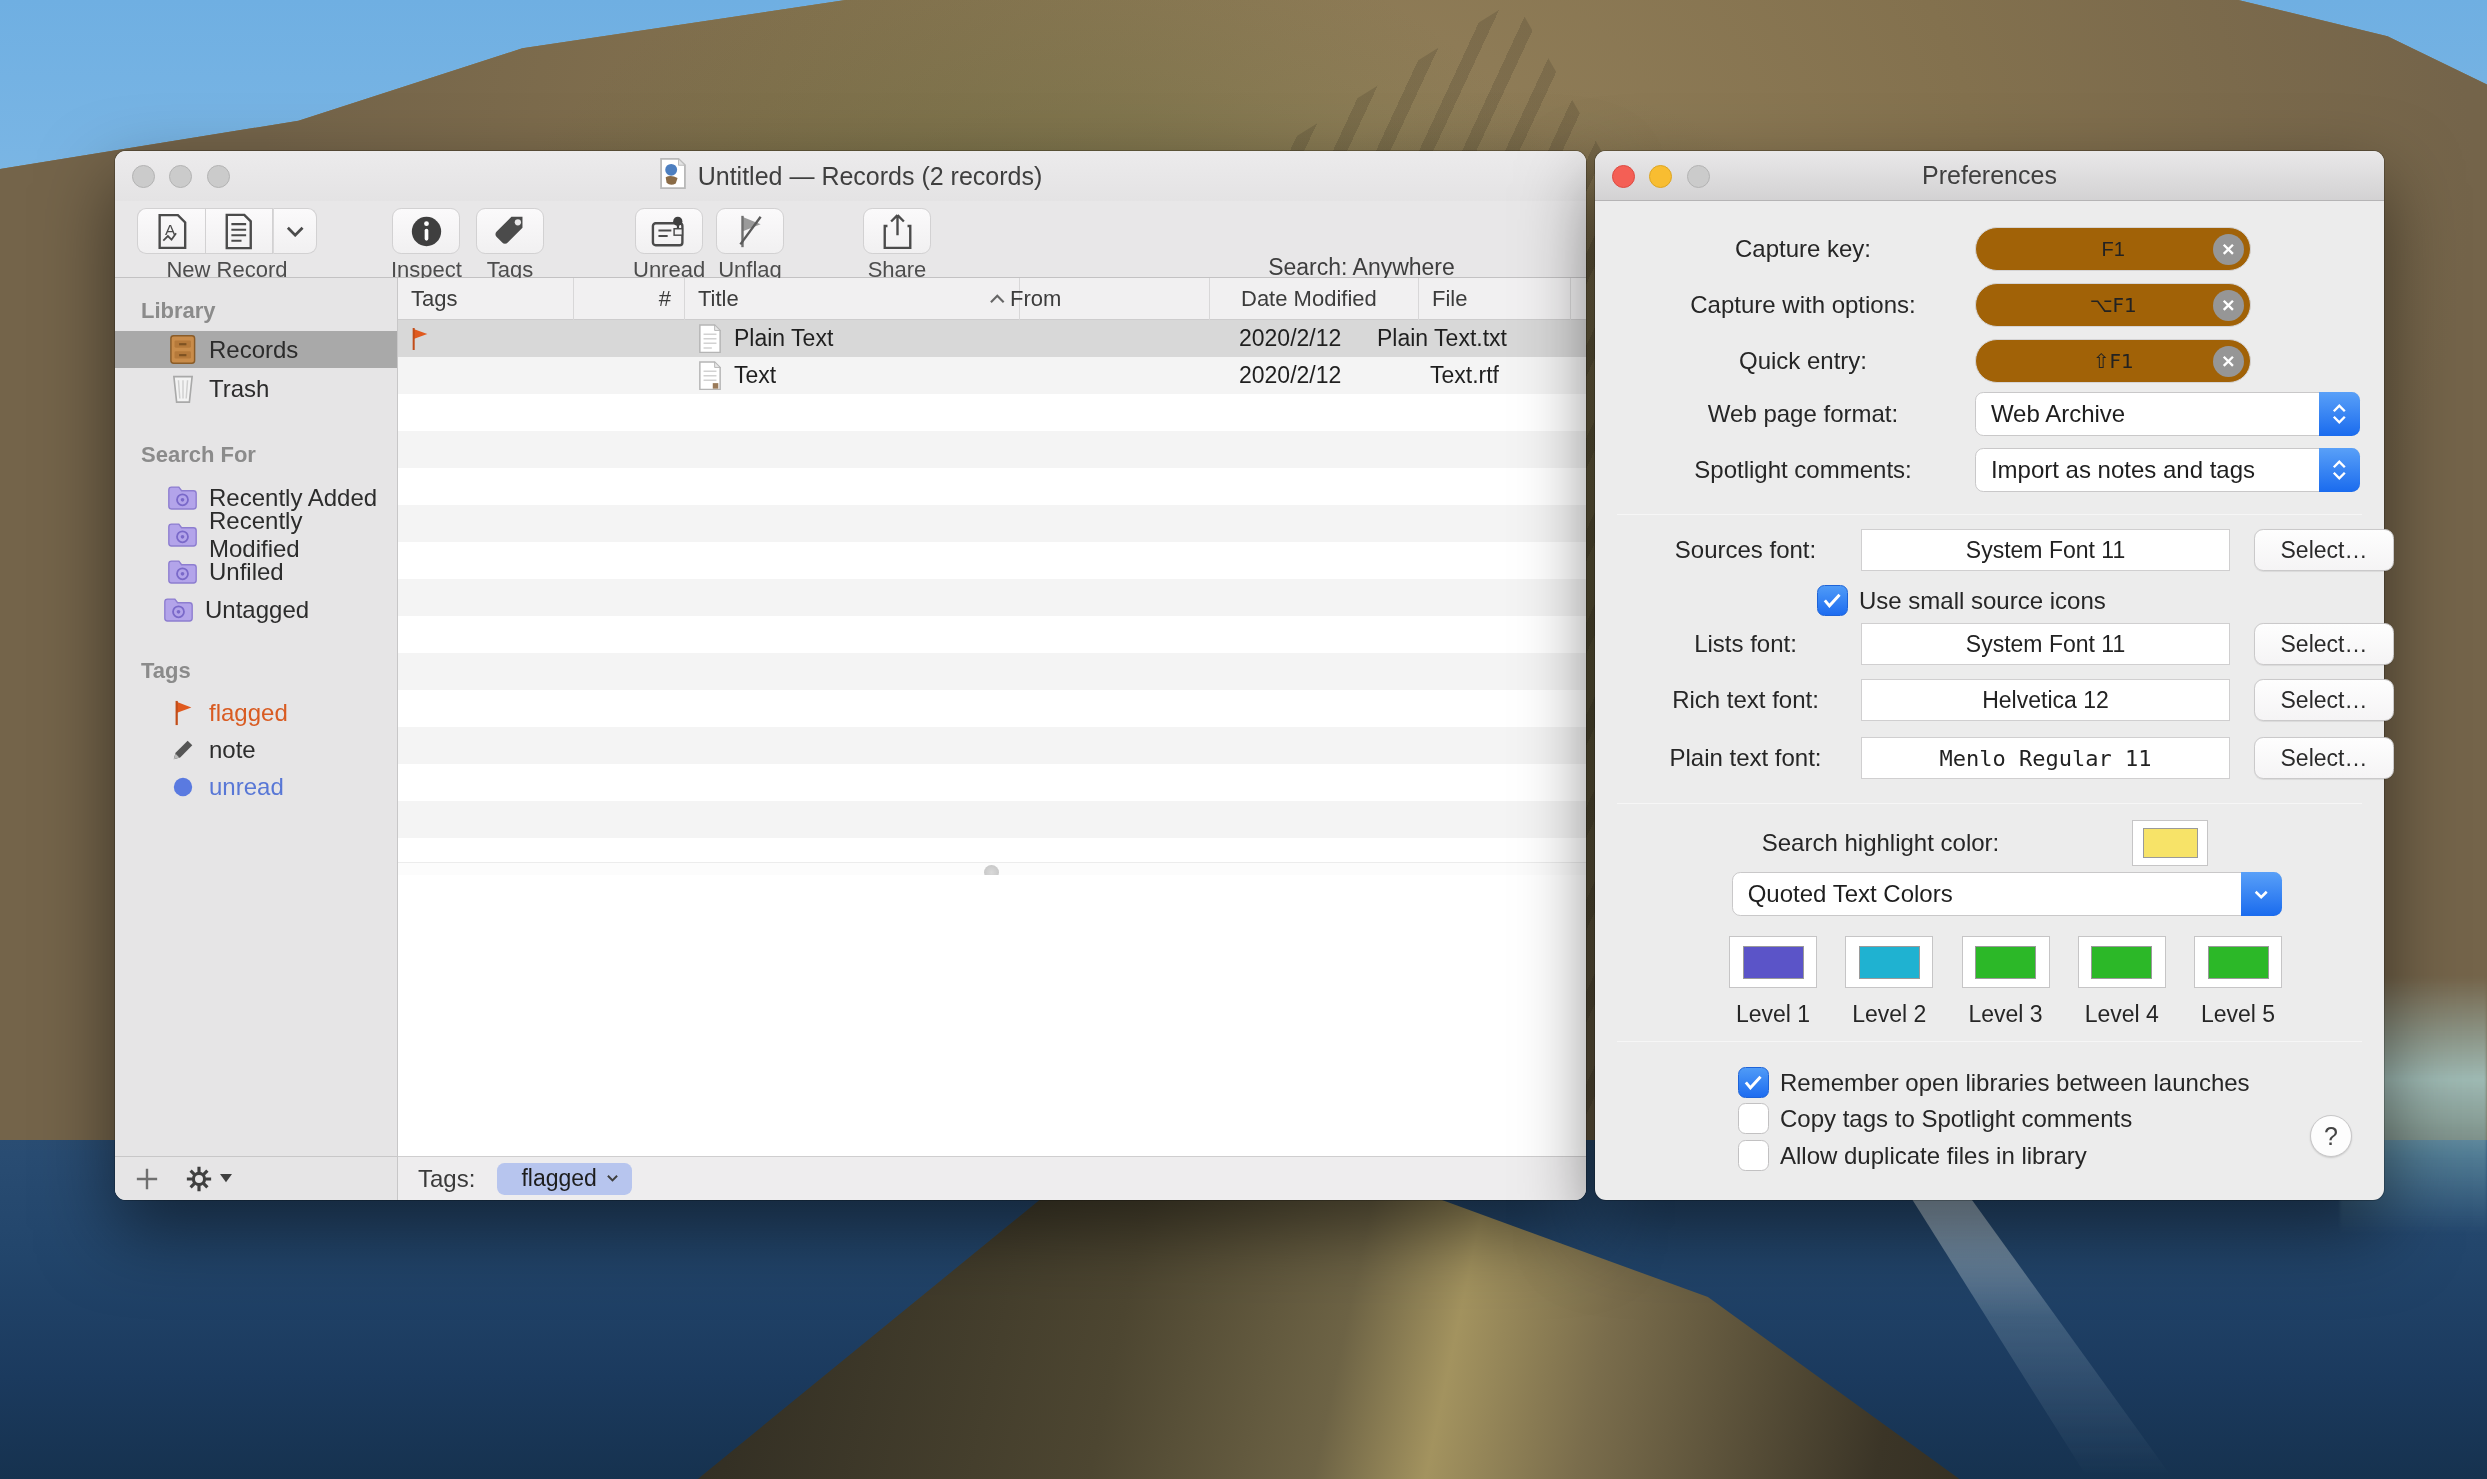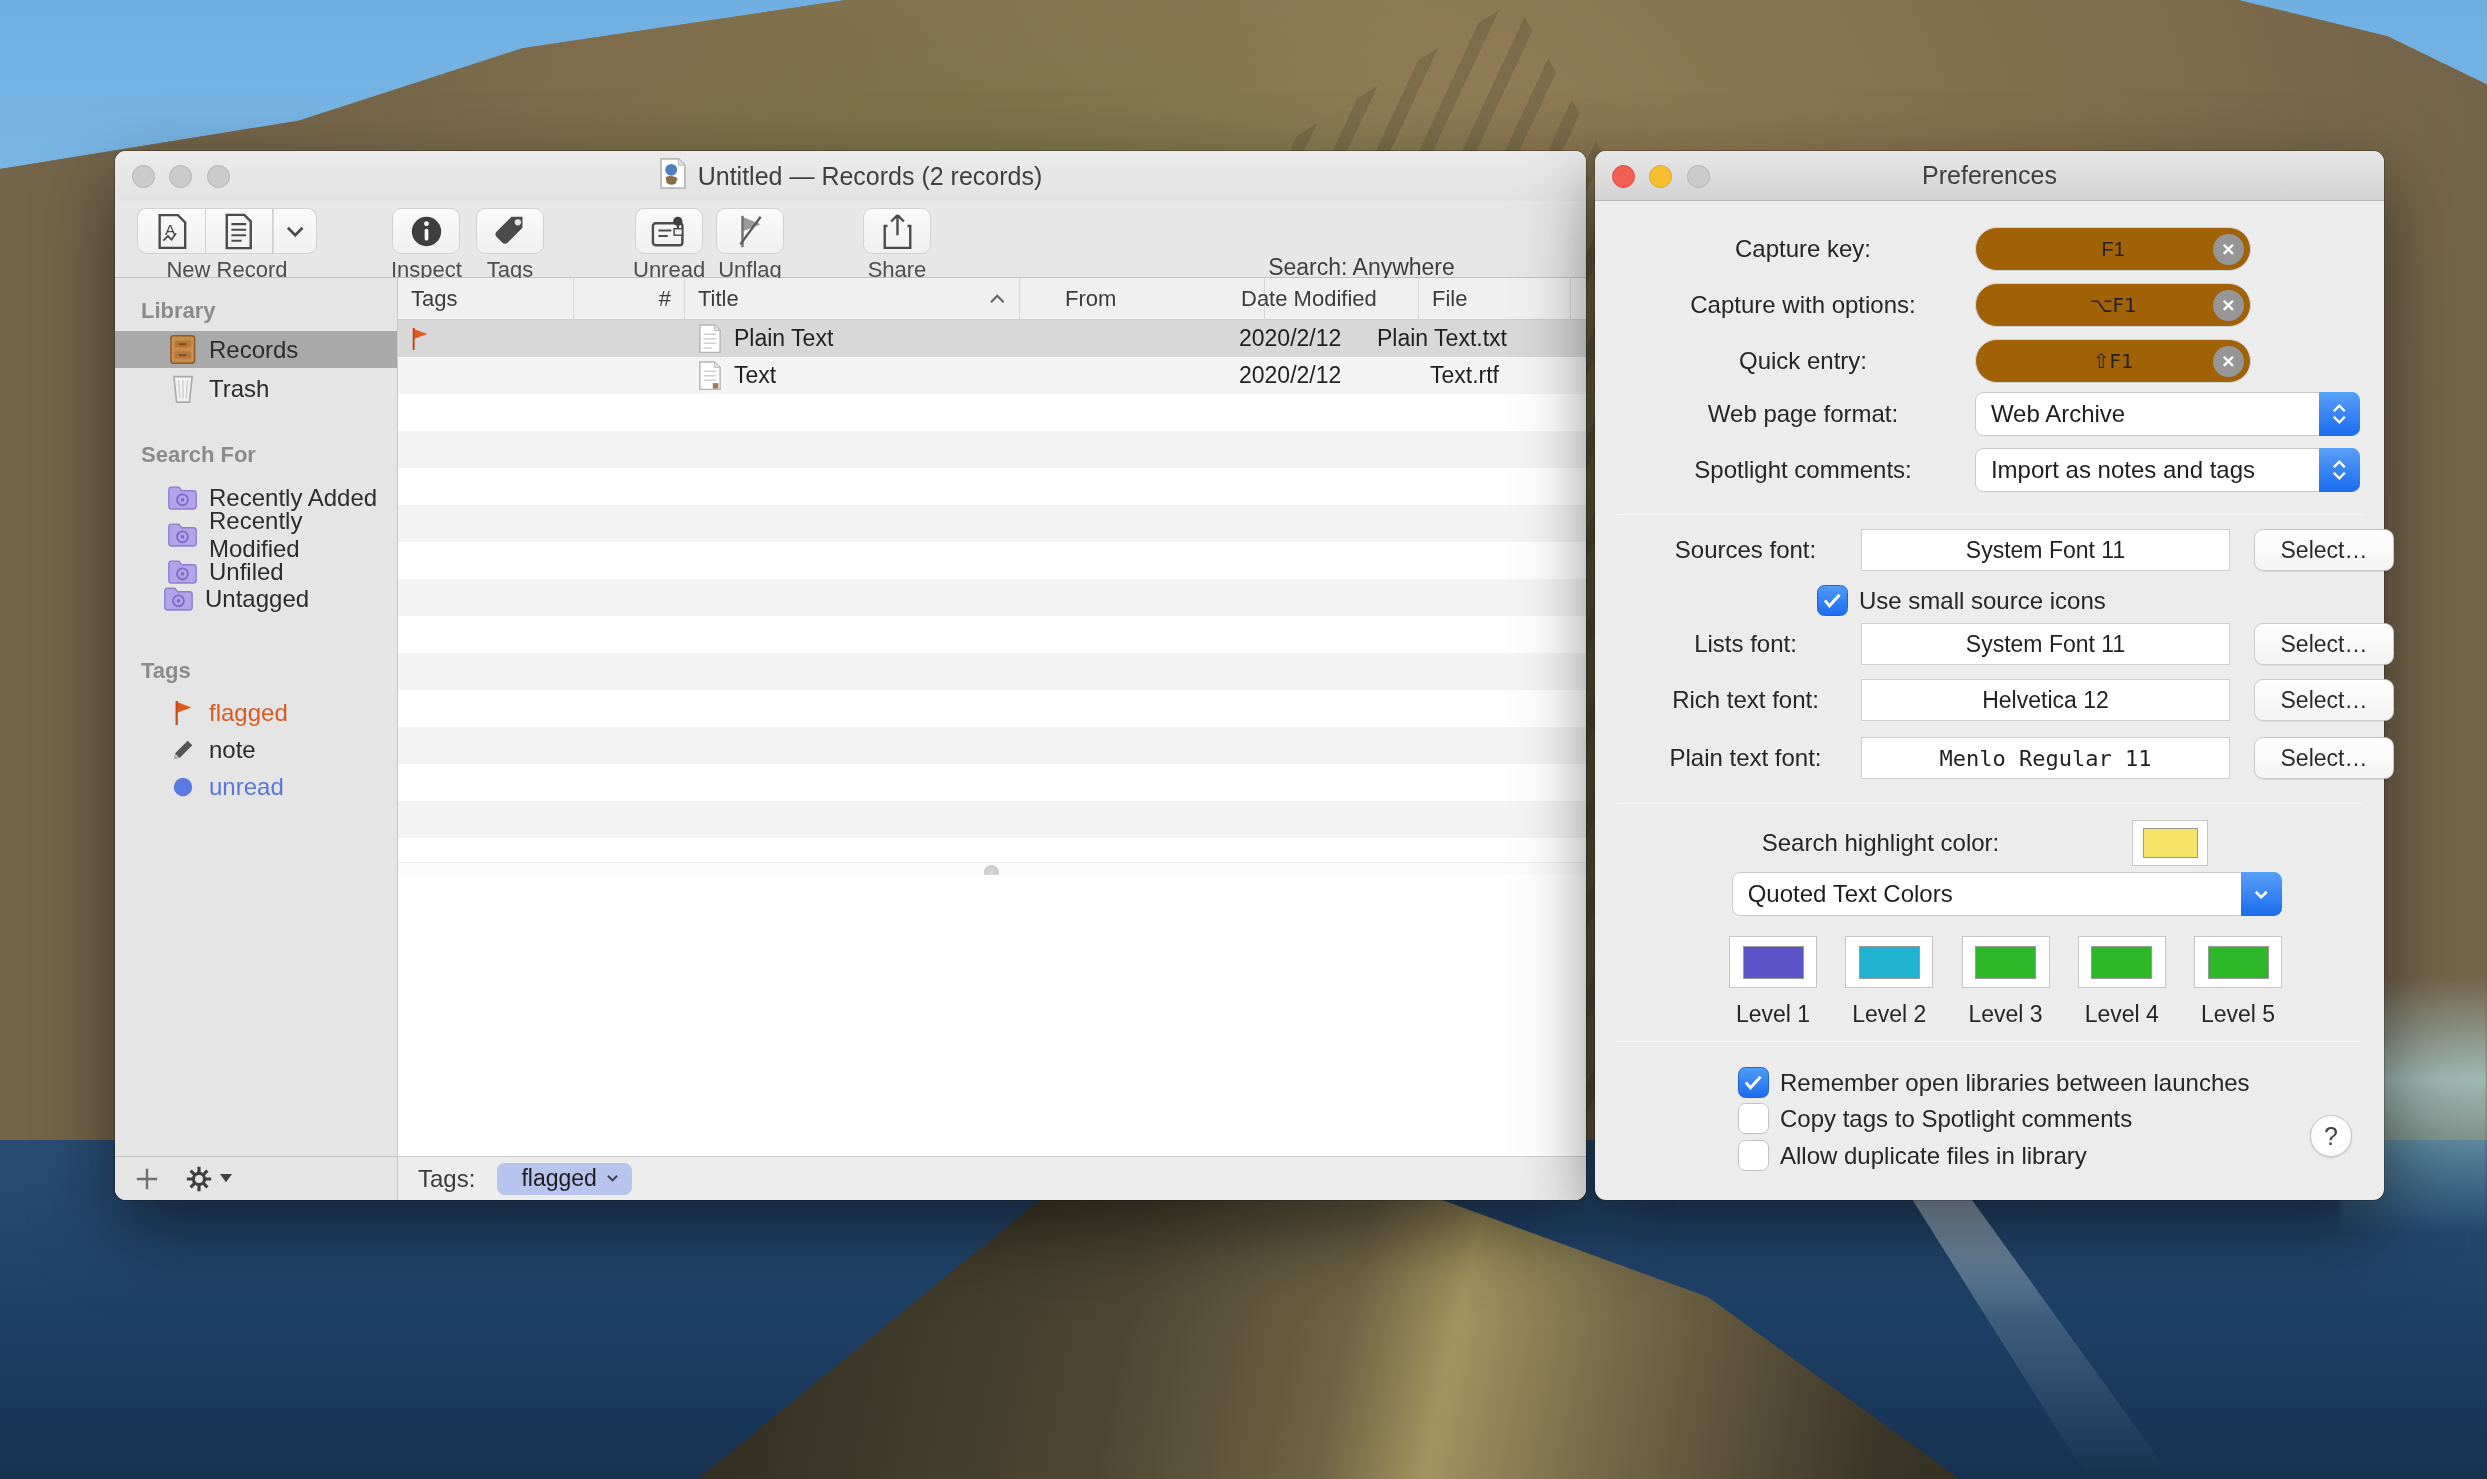--- a/index.html
+++ b/index.html
@@ -290,21 +290,21 @@
     <div class="sb-item" style="top:275px;">
       <span class="sb-icon">
         <svg width="31" height="26" viewBox="0 0 34 28">
             <path d="M2 5 a3 3 0 0 1 3 -3 h8 l3 4 h13 a3 3 0 0 1 3 3 v14 a3 3 0 0 1 -3 3 h-24 a3 3 0 0 1 -3 -3 z" fill="#b3a4ea" stroke="#8d7dd0" stroke-width="1.5"></path>
             <circle cx="17" cy="16" r="6" fill="none" stroke="#7a69c9" stroke-width="2"></circle>
             <circle cx="17" cy="16" r="2" fill="#7a69c9"></circle>
           </svg>
       </span>
       <span>Unfiled</span>
     </div>
-    <div class="sb-item" style="top:302px;padding-left:48px;">
+    <div class="sb-item" style="top:313px;padding-left:48px;">
       <span class="sb-icon">
         <svg width="31" height="26" viewBox="0 0 34 28">
             <path d="M2 5 a3 3 0 0 1 3 -3 h8 l3 4 h13 a3 3 0 0 1 3 3 v14 a3 3 0 0 1 -3 3 h-24 a3 3 0 0 1 -3 -3 z" fill="#b3a4ea" stroke="#8d7dd0" stroke-width="1.5"></path>
             <circle cx="17" cy="16" r="6" fill="none" stroke="#7a69c9" stroke-width="2"></circle>
             <circle cx="17" cy="16" r="2" fill="#7a69c9"></circle>
           </svg>
       </span>
       <span>Untagged</span>
     </div>
 
@@ -345,21 +345,21 @@
         </div>
       <div class="th" style="left:176px; width:111px; justify-content:flex-end;">
           <span>#</span>
         </div>
       <div class="th" style="left:287px; width:335px;">
         <span>Title</span>
         <svg style="margin-left:auto;" width="16.6" height="10" viewBox="0 0 18 11">
             <path d="M2 9 l7 -7 7 7" fill="none" stroke="#666" stroke-width="2.4"></path>
           </svg>
       </div>
-      <div class="th" style="left:654px; width:213px;">
+      <div class="th" style="left:599px; width:213px;">
           <span>From</span>
         </div>
       <div class="th" style="left:830px; width:191px;">
           <span>Date Modified</span>
         </div>
       <div class="th" style="left:1021px; width:152px;">
           <span>File</span>
         </div>
       <div class="th" style="left:1173px; right:0; width:auto; justify-content:center; border-right:none;">
         <svg width="11" height="8.3" viewBox="0 0 12 9">

